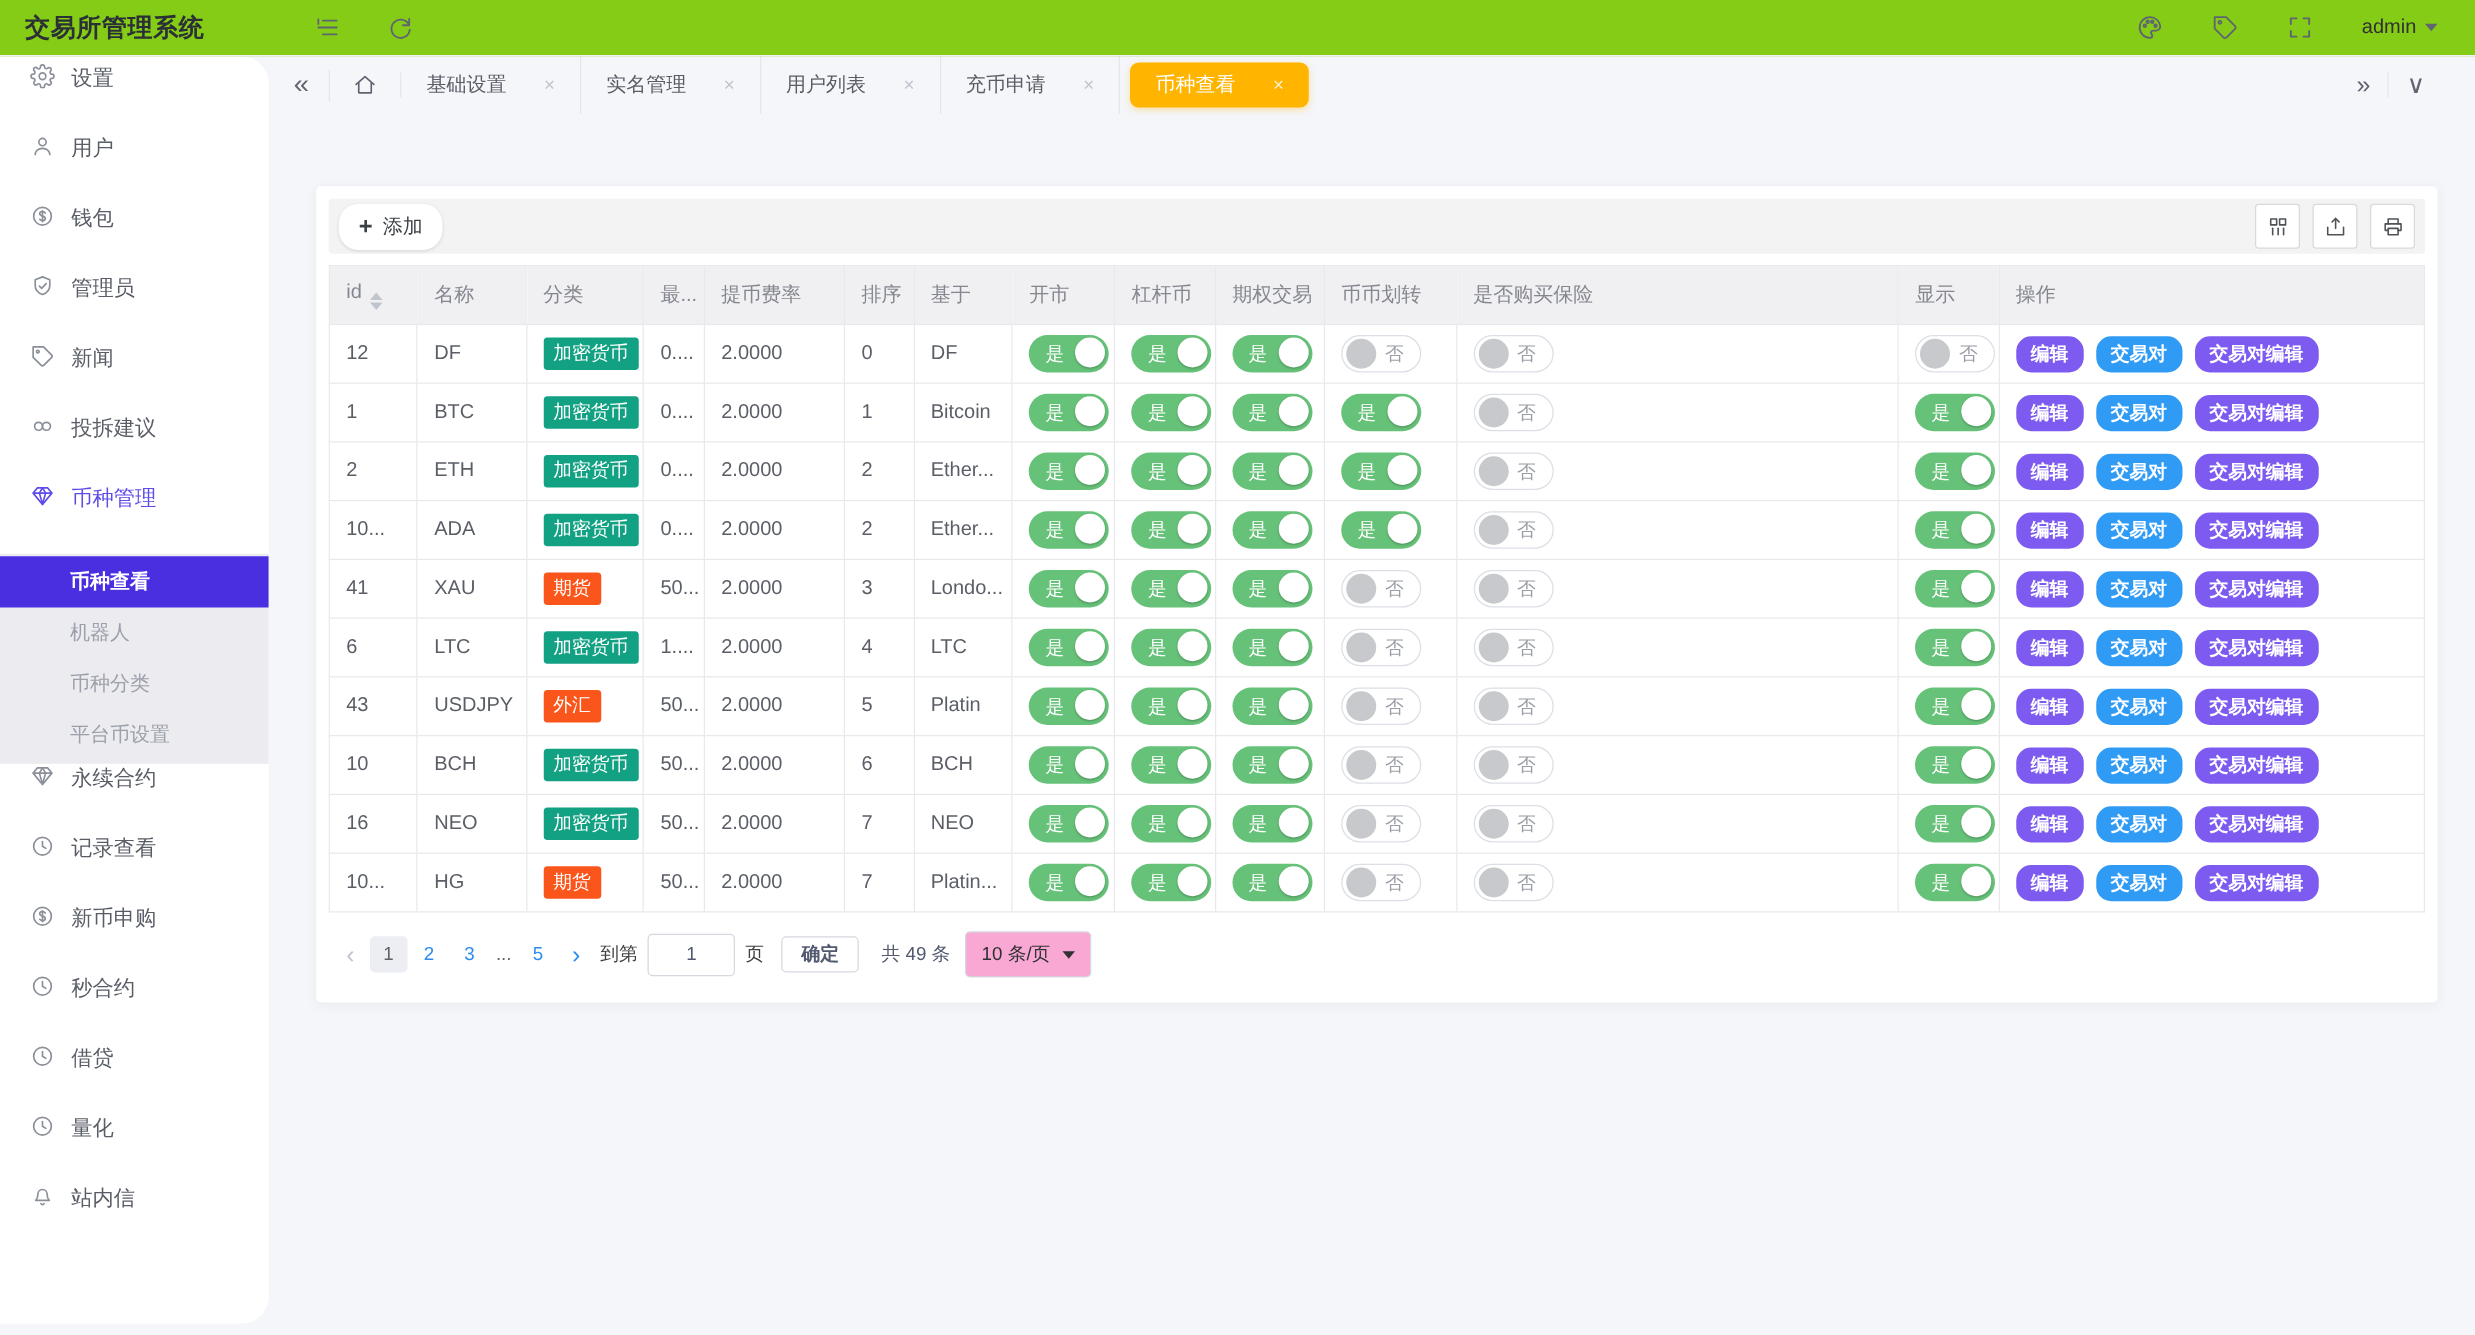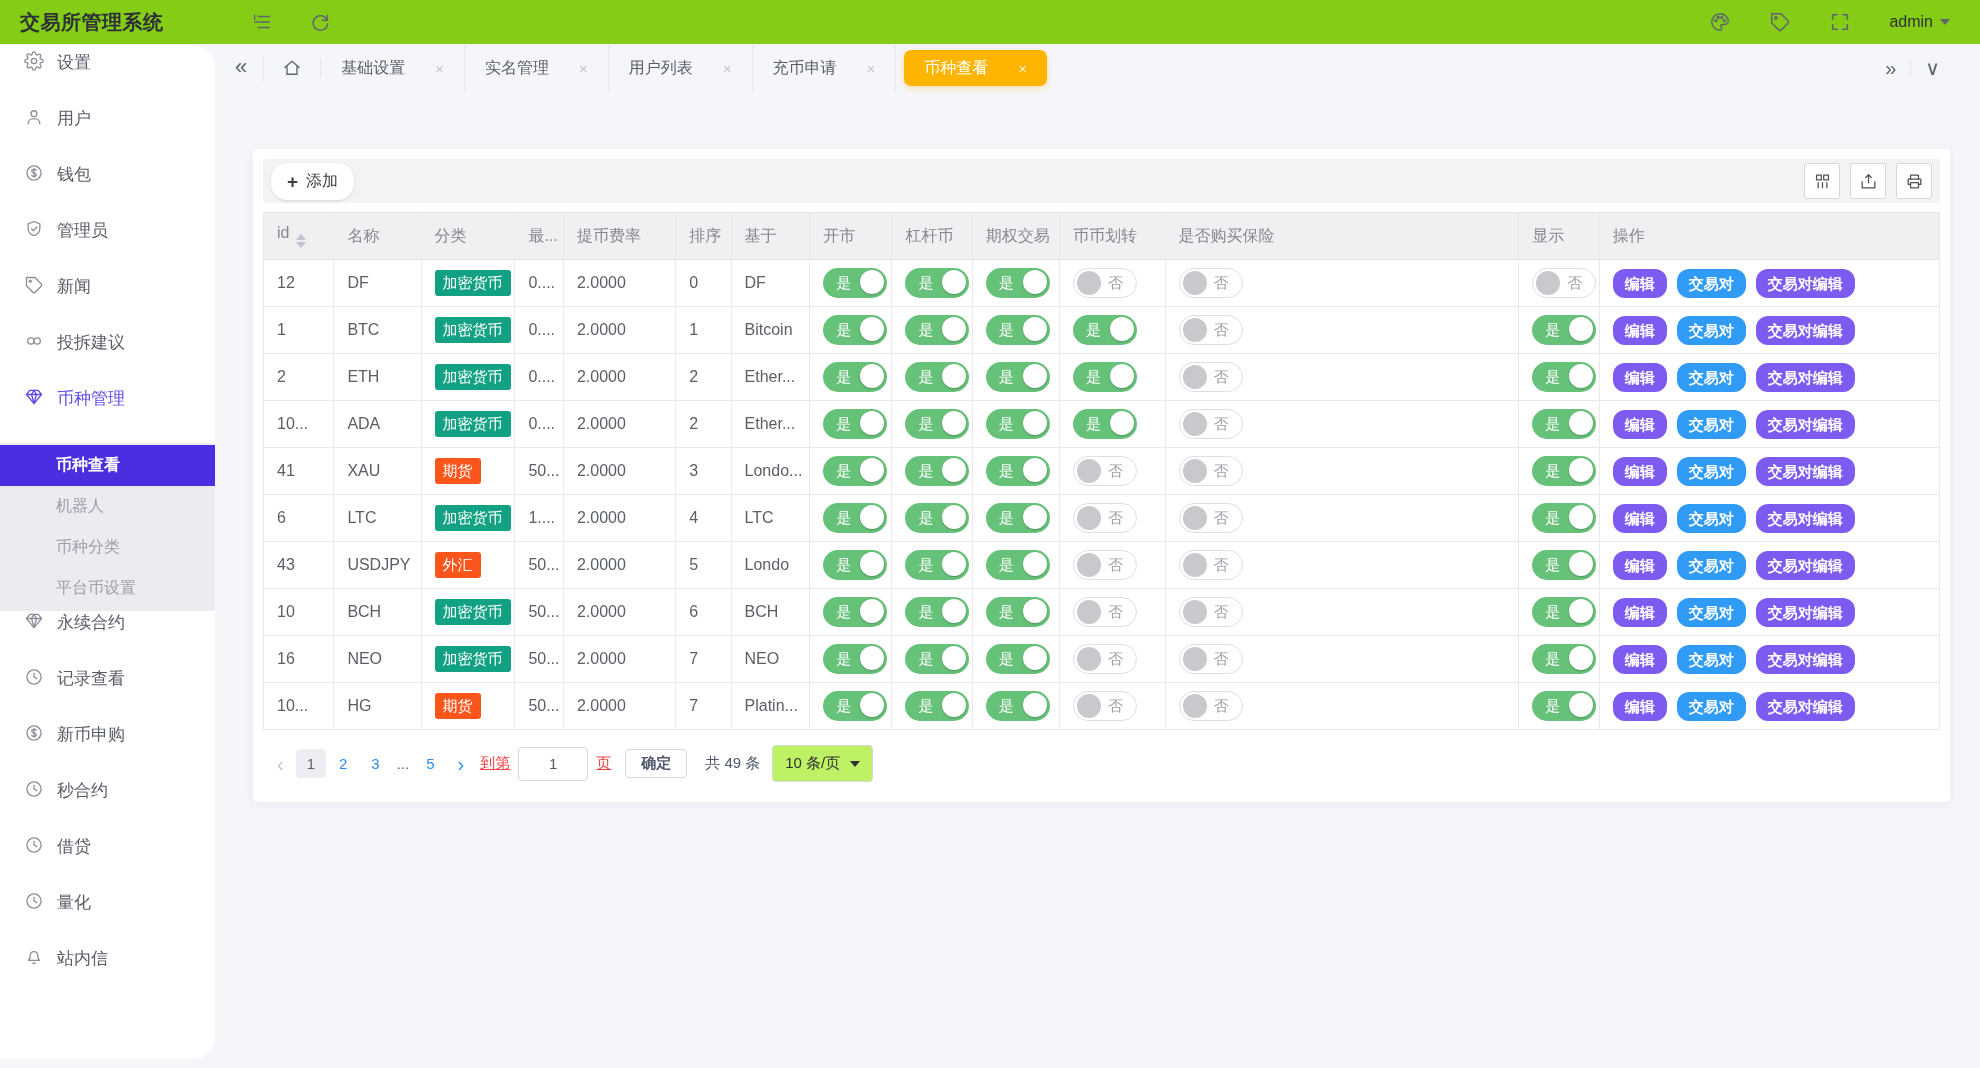--- a/index.html
+++ b/index.html
@@ -81,25 +81,25 @@
   .act.blue{background:#2f9bf5;}
 
   
   .pagination{display:flex;align-items:center;padding:15px 6px 10px 6px;font-size:15px;color:#606266;gap:4px;}
   .pg-arrow{font-size:20px;padding:0 8px;cursor:pointer;line-height:1;}
   .pg-arrow.prev{color:#c0c4cc;}
   .pg-arrow.next{color:#2d8cf0;}
   .pg-num{padding:6px 11px;cursor:pointer;color:#2d8cf0;border-radius:4px;}
   .pg-num.active{background:#eceef3;color:#606266;}
   .pg-num.dots{color:#606266;cursor:default;padding:6px 4px;}
-  .pg-text{color:#ef4444;margin:0 4px;text-decoration:underline;}
+  .pg-text{color:#404040;margin:0 4px;}
   .pg-input{width:70px;height:34px;border:1px solid #d5d8de;border-radius:4px;text-align:center;font-size:15px;color:#515a6e;box-sizing:border-box;font-family:inherit;}
   .pg-confirm{background:#fff;border:1px solid #d5d8de;border-radius:4px;padding:4px 15px;font-size:15px;font-weight:bold;color:#515a6e;cursor:pointer;margin:0 6px;font-family:inherit;}
   .pg-total{color:#515a6e;margin:0 8px;}
-  .pg-size{display:flex;align-items:center;gap:10px;border:1px solid #d5d8de;border-radius:4px;padding:8px 12px;color:#303133;cursor:pointer;background:#bef264;}
+  .pg-size{display:flex;align-items:center;gap:10px;border:1px solid #d5d8de;border-radius:4px;padding:8px 12px;color:#303133;cursor:pointer;background:#f9a8d4;}
   .sel-caret{width:0;height:0;border-left:5px solid transparent;border-right:5px solid transparent;border-top:6px solid #303133;display:inline-block;}
 </style>
 </head>
 <body>
 
 <svg width="0" height="0" style="position:absolute">
   <symbol id="i-menu" viewBox="0 0 24 24">
       <path d="M4 5v4"></path>
       <path d="M8 6h12"></path>
       <path d="M4 12h16"></path>
@@ -609,21 +609,21 @@
                   </div></td>
                 <td><button class="act purple">编辑</button><button class="act blue">交易对</button><button class="act purple">交易对编辑</button></td>
               </tr>
               <tr>
                 <td>43</td>
                 <td>USDJPY</td>
                 <td><span class="badge orange">外汇</span></td>
                 <td>50...</td>
                 <td>2.0000</td>
                 <td>5</td>
-                <td>Londo</td>
+                <td>Platin</td>
                 <td><div class="toggle on">
                     <span class="t-label">是</span>
                     <span class="knob"></span>
                   </div></td>
                 <td><div class="toggle on">
                     <span class="t-label">是</span>
                     <span class="knob"></span>
                   </div></td>
                 <td><div class="toggle on">
                     <span class="t-label">是</span>

